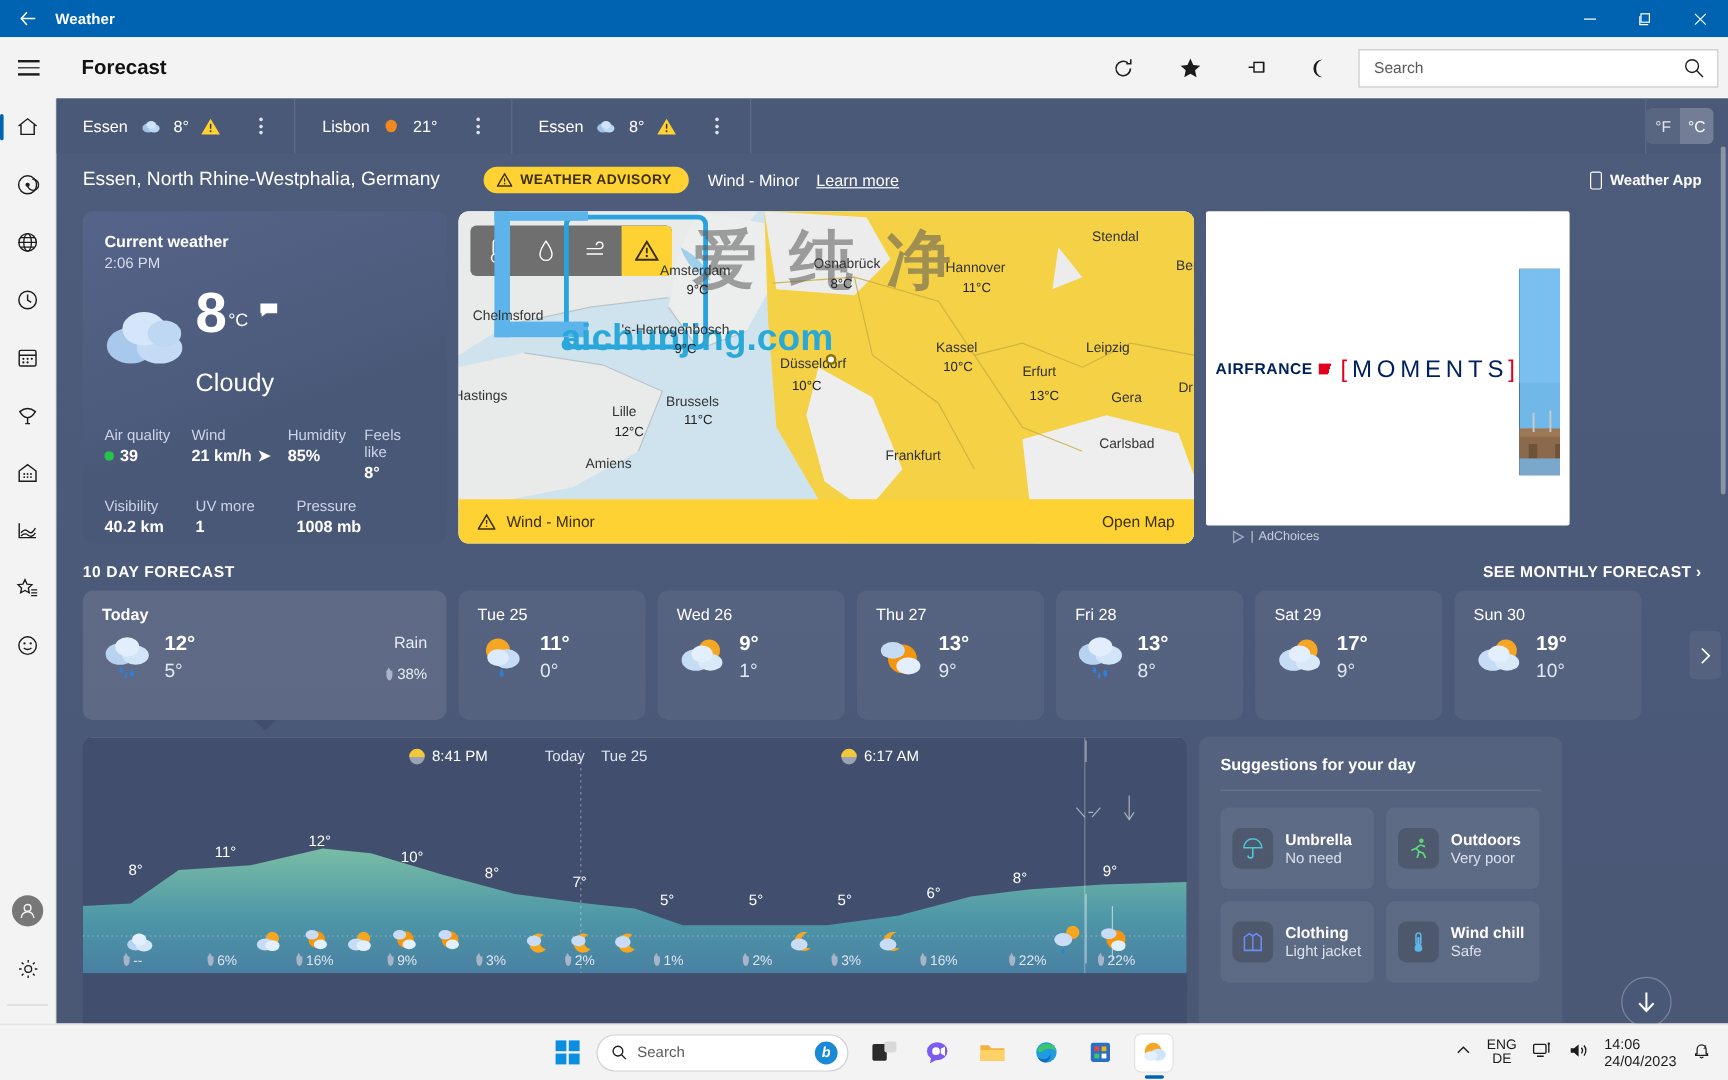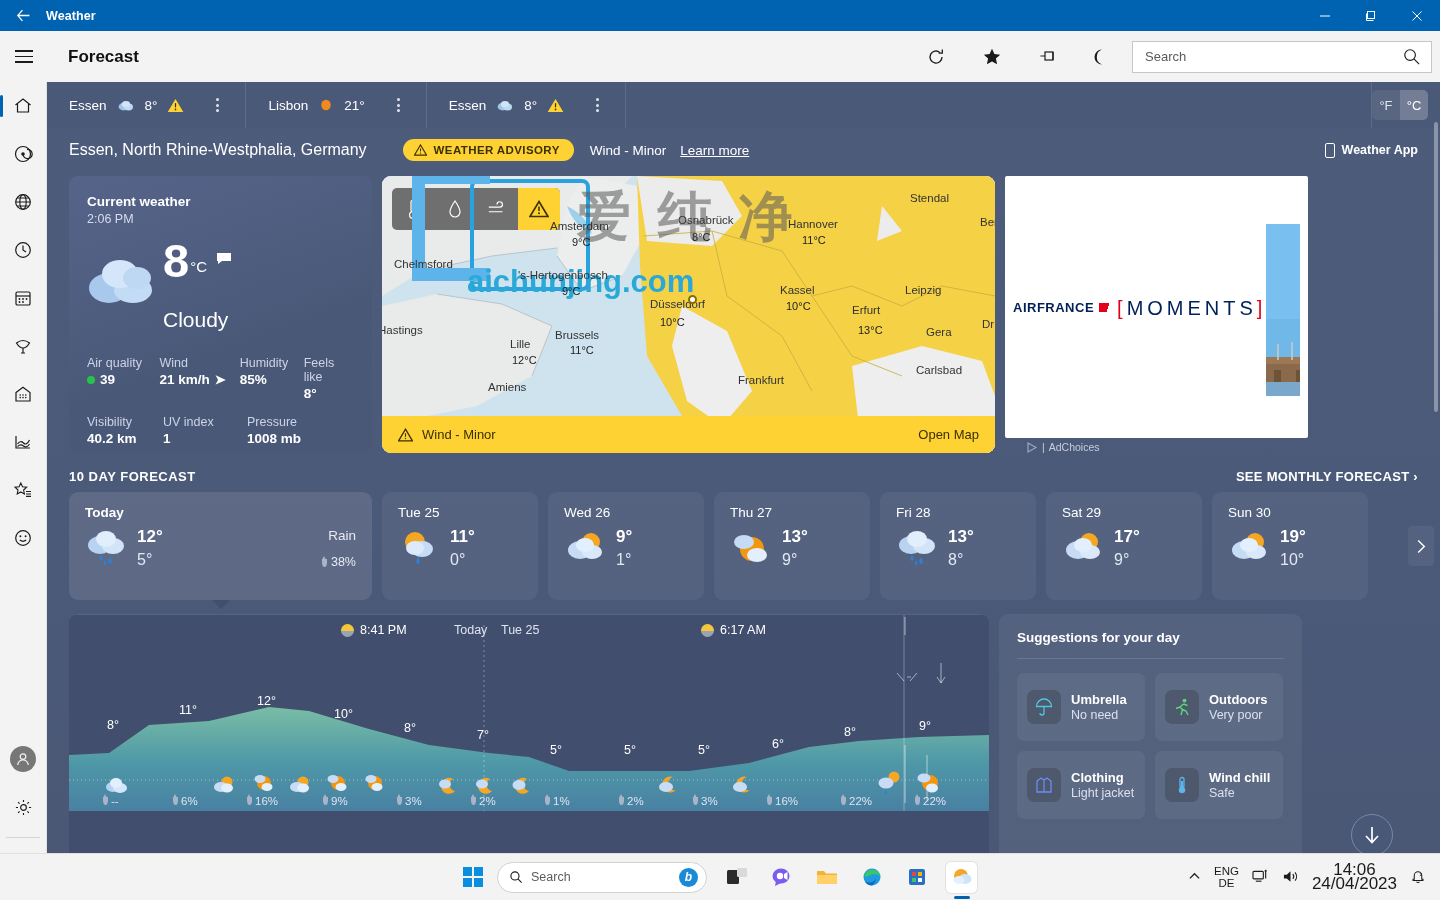--- a/index.html
+++ b/index.html
@@ -227,21 +227,21 @@
     width:210px; height:31px; background:#fff; border:1px solid #d2d2d2; border-radius:16px;
     display:flex; align-items:center; padding:0 8px 0 11px; gap:8px;
   }
   .tb-search .ph { flex:1; color:#5c5c5c; font-size:12.5px; }
   .bing { width:19px; height:19px; border-radius:50%; background:#1b8ad6; color:#fff; display:flex; align-items:center; justify-content:center; font-size:12px; font-weight:bold; font-style:italic; }
   .tb-app { width:31px; height:31px; border-radius:5px; display:flex; align-items:center; justify-content:center; position:relative; }
   .tb-app.active { background:#fff; box-shadow:0 0 0 1px #e2e2e2; }
   .tb-app.active::after { content:""; position:absolute; bottom:-6px; left:50%; margin-left:-8px; width:16px; height:3px; border-radius:2px; background:#0063b1; }
   .tray { margin-left:auto; display:flex; align-items:center; gap:13px; padding-right:14px; font-size:11.5px; color:#1b1b1b; }
   .lang { text-align:center; line-height:12.5px; font-size:11.5px; }
-  .clock { text-align:center; line-height:14px; font-size:17px; }
+  .clock { text-align:left; line-height:14px; font-size:12px; }
 </style>
 </head>
 <body>
 
 <div class="app">
 
   <div class="titlebar">
     <div class="tb-back">
       <svg width="17" height="17" viewBox="0 0 16 16">
           <path d="M7 3 L2.6 8 L7 13 M2.8 8 H13.6" stroke="#fff" stroke-width="1.2" fill="none"></path>
@@ -540,21 +540,21 @@
             <div class="cw-v">8°</div>
           </div>
         </div>
 
         <div class="cw-grid" style="margin-top:14px">
           <div class="cw-cell" style="width:76px">
             <div class="cw-k">Visibility</div>
             <div class="cw-v">40.2 km</div>
           </div>
           <div class="cw-cell" style="width:84px">
-            <div class="cw-k">UV index</div>
+            <div class="cw-k">UV more</div>
             <div class="cw-v">1</div>
           </div>
           <div class="cw-cell">
             <div class="cw-k">Pressure</div>
             <div class="cw-v">1008 mb</div>
           </div>
         </div>
       </div>
 
       <div class="card-map">

